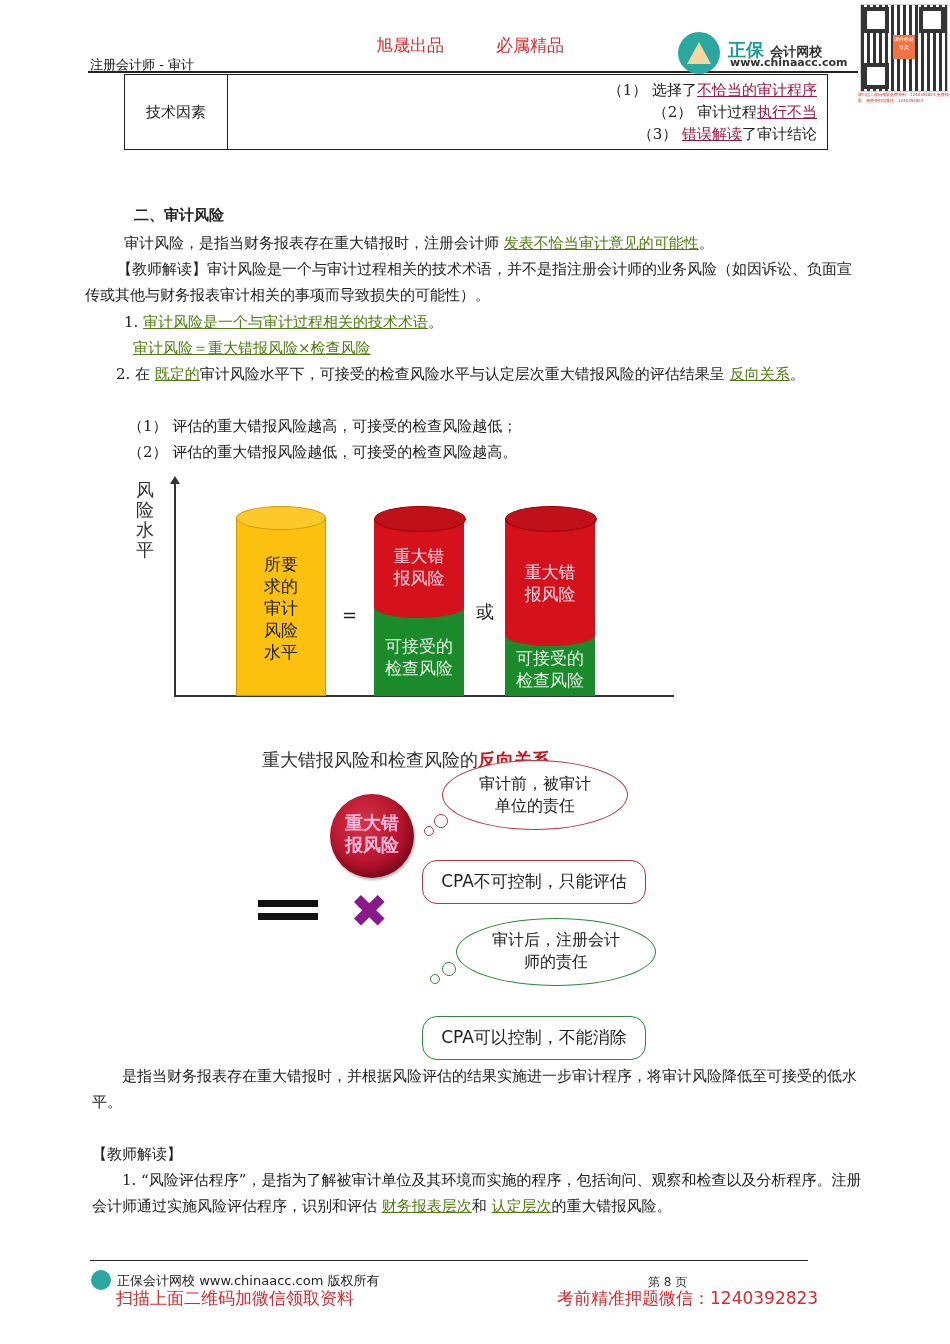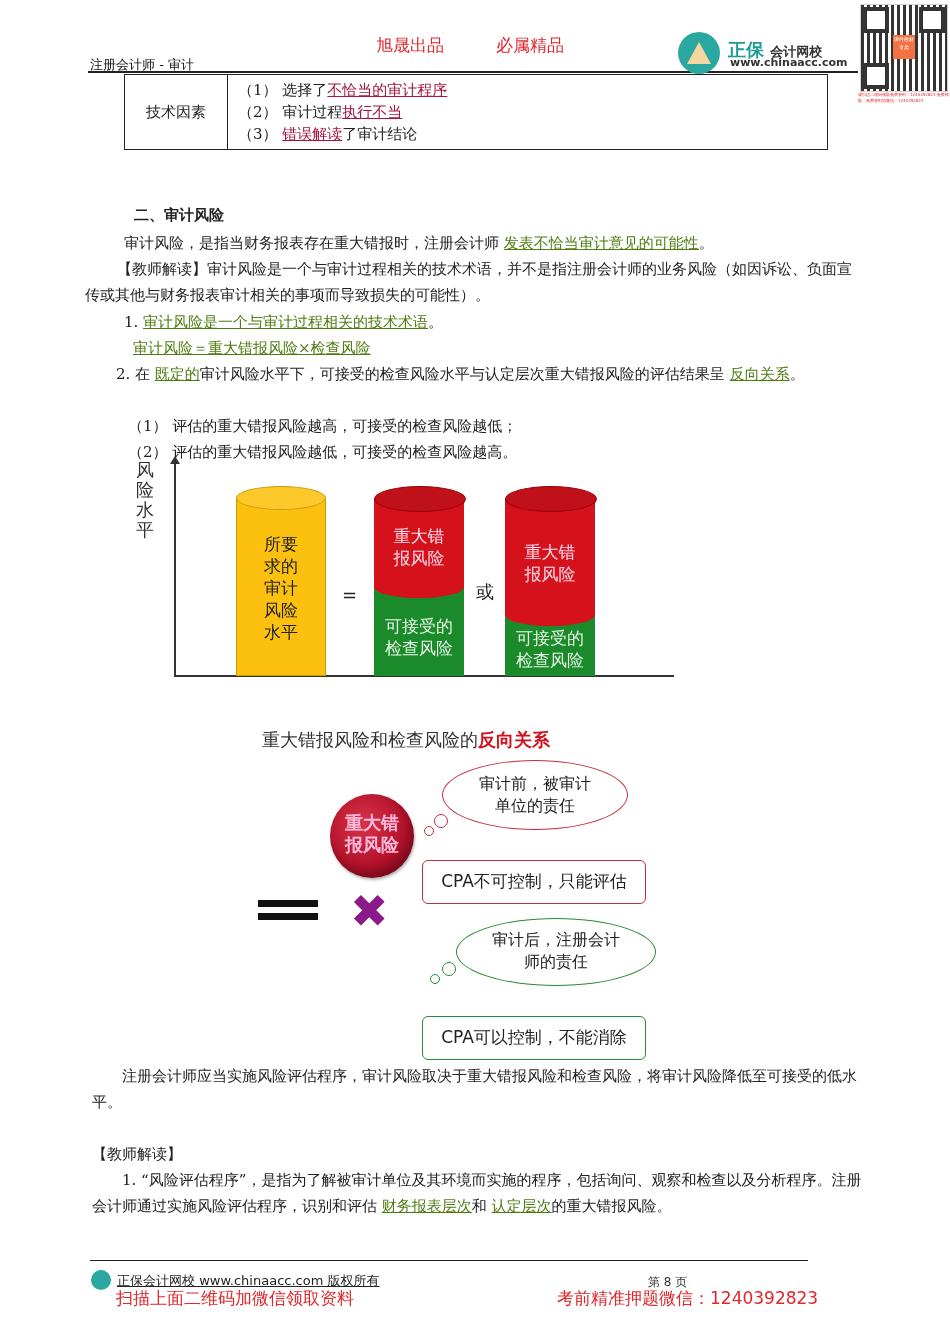--- a/index.html
+++ b/index.html
@@ -18,50 +18,50 @@
   .qr { left:860px; top:4px; width:86px; height:86px; background:
         repeating-linear-gradient(90deg,#111 0 3px,#fff 3px 6px),
         #fff; opacity:.85; border:1px solid #ccc; }
   .qr-finder { position:absolute; width:18px; height:18px; border:4px solid #111; background:#fff; }
   .qr-center { position:absolute; left:32px; top:30px; width:22px; height:24px; background:#f05a22; color:#fff; font-size:5px; text-align:center; line-height:8px; font-family:"DejaVu Sans",sans-serif; }
   .qr-caption { left:858px; top:92px; width:92px; font-size:4px; color:#e0272c; line-height:6px; font-family:"DejaVu Sans",sans-serif; }
 
   table.tech { position:absolute; left:124px; top:74px; width:704px; border-collapse:collapse; font-size:15px; }
   table.tech td { border:1.5px solid #222; vertical-align:middle; }
   table.tech td.lbl { width:100px; text-align:center; }
-  table.tech td.val { padding:4px 10px; line-height:22px; }
+  table.tech td.val { padding:4px 10px; line-height:22px;text-align:right; }
   .hl { color:#a3153f; text-decoration:underline; }
   .hlb { color:#4d7c0f; text-decoration:underline; font-weight:normal; }
 
   .p { position:absolute; font-size:15px; line-height:26px; }
   .sect { left:134px; top:206px; font-weight:bold; font-family:"DejaVu Sans","Liberation Sans",sans-serif; font-size:15px; }
 
   
-  .c1 { left:130px; top:454px; width:560px; height:270px; }
+  .c1 { left:130px; top:474px; width:560px; height:270px; }
   .yaxis { position:absolute; left:44px; top:8px; width:2px; height:214px; background:#333; }
   .yarrow { position:absolute; left:40px; top:2px; width:0; height:0; border-left:5px solid transparent; border-right:5px solid transparent; border-bottom:8px solid #333; }
   .xaxis { position:absolute; left:44px; top:221px; width:500px; height:2px; background:#333; }
   .ylabel { position:absolute; left:6px; top:6px; width:22px; font-size:18px; line-height:20px; font-family:"DejaVu Sans",sans-serif; color:#333; }
   .cyl { position:absolute; overflow:visible; }
   .cyl-lbl { position:absolute; width:100%; text-align:center; font-size:17px; line-height:22px; font-family:Liberation Serif, serif; }
   .eq1 { position:absolute; left:212px; top:130px; font-size:18px; font-family:"DejaVu Sans",sans-serif; }
   .or1 { position:absolute; left:346px; top:126px; font-size:18px; font-family:"DejaVu Sans",sans-serif; }
   .c1-caption { position:absolute; left:132px; top:242px; font-size:18px; font-family:"DejaVu Sans",sans-serif; color:#333; white-space:nowrap;margin-top:32px; }
   .c1-caption b { color:#d0121b; }
 
   
   .d2 { left:130px; top:752px; width:540px; height:310px; }
   .ball { position:absolute; border-radius:50%; text-align:center; font-family:"DejaVu Sans",sans-serif; font-weight:bold; box-shadow: inset -4px -6px 10px rgba(0,0,0,.25), 1px 2px 3px rgba(0,0,0,.3); }
-  .bubble { position:absolute; border:1.5px solid; border-radius:6px; background:#fff; font-size:17px; font-family:"DejaVu Sans",sans-serif; text-align:center; white-space:nowrap; }
+  .bubble { position:absolute; border:1.5px solid; border-radius:15px; background:#fff; font-size:17px; font-family:"DejaVu Sans",sans-serif; text-align:center; white-space:nowrap; }
   .cloud { position:absolute; border:1.5px solid; border-radius:50%; background:#fff; font-size:16px; font-family:"DejaVu Sans",sans-serif; text-align:center; line-height:22px; }
   .dot { position:absolute; border:1.5px solid; border-radius:50%; background:#fff; }
 
   .foot-rule { left:90px; top:1260px; width:718px; height:1px; background:#222; }
   .foot-logo { left:91px; top:1270px; width:20px; height:20px; border-radius:50%; background:#2aa8a0; }
-  .foot-text { left:117px; top:1272px; font-size:13px; color:#222; font-family:"DejaVu Sans",sans-serif;text-decoration:underline; }
+  .foot-text { left:117px; top:1272px; font-size:13px; color:#222; font-family:"DejaVu Sans",sans-serif; }
   .foot-page { left:648px; top:1274px; font-size:12px; color:#333; font-family:"DejaVu Sans",sans-serif; }
   .foot-red { font-size:17px; color:#e0272c; font-family:"DejaVu Sans","Liberation Sans",sans-serif; }
 </style>
 </head>
 <body>
 
 <div class="abs hdr-slogan" style="left:376px">旭晟出品</div>
 <div class="abs hdr-slogan" style="left:496px">必属精品</div>
 <div class="abs hdr-course">注册会计师 - 审计</div>
 <div class="abs hdr-rule"></div>
@@ -160,21 +160,21 @@
   <div class="bubble" style="left:292px;top:108px;width:222px;height:42px;line-height:40px;border-color:#c0303a">CPA不可控制，只能评估</div>
 
   <div class="dot" style="left:300px;top:222px;width:8px;height:8px;border-color:#2a8a3a"></div>
   <div class="dot" style="left:312px;top:210px;width:12px;height:12px;border-color:#2a8a3a"></div>
   <div class="cloud" style="left:326px;top:166px;width:200px;height:68px;border-color:#2a8a3a;padding-top:10px;box-sizing:border-box">
     <span style="display:inline-block;width:136px">审计后，注册会计师的责任</span>
   </div>
   <div class="bubble" style="left:292px;top:264px;width:222px;height:42px;line-height:40px;border-color:#2a8a3a">CPA可以控制，不能消除</div>
 </div>
 
-<div class="p" style="left:92px;top:1063px;width:770px;text-indent:30px">注册会计师应当实施风险评估程序，审计风险取决于重大错报风险和检查风险，将审计风险降低至可接受的低水平。</div>
+<div class="p" style="left:92px;top:1063px;width:770px;text-indent:30px">是指当财务报表存在重大错报时，并根据风险评估的结果实施进一步审计程序，将审计风险降低至可接受的低水平。</div>
 <div class="p" style="left:92px;top:1141px">【教师解读】</div>
 <div class="p" style="left:92px;top:1167px;width:770px;text-indent:30px">
   <span>1. “风险评估程序”，是指为了解被审计单位及其环境而实施的程序，包括询问、观察和检查以及分析程序。注册会计师通过实施风险评估程序，识别和评估 </span><span class="hlb">财务报表层次</span><span>和 </span><span class="hlb">认定层次</span><span>的重大错报风险。</span>
 </div>
 
 <div class="abs foot-rule"></div>
 <div class="abs foot-logo"></div>
 <div class="abs foot-text">正保会计网校 www.chinaacc.com 版权所有</div>
 <div class="abs foot-page">第 8 页</div>
 <div class="abs foot-red" style="left:116px;top:1287px">扫描上面二维码加微信领取资料</div>

